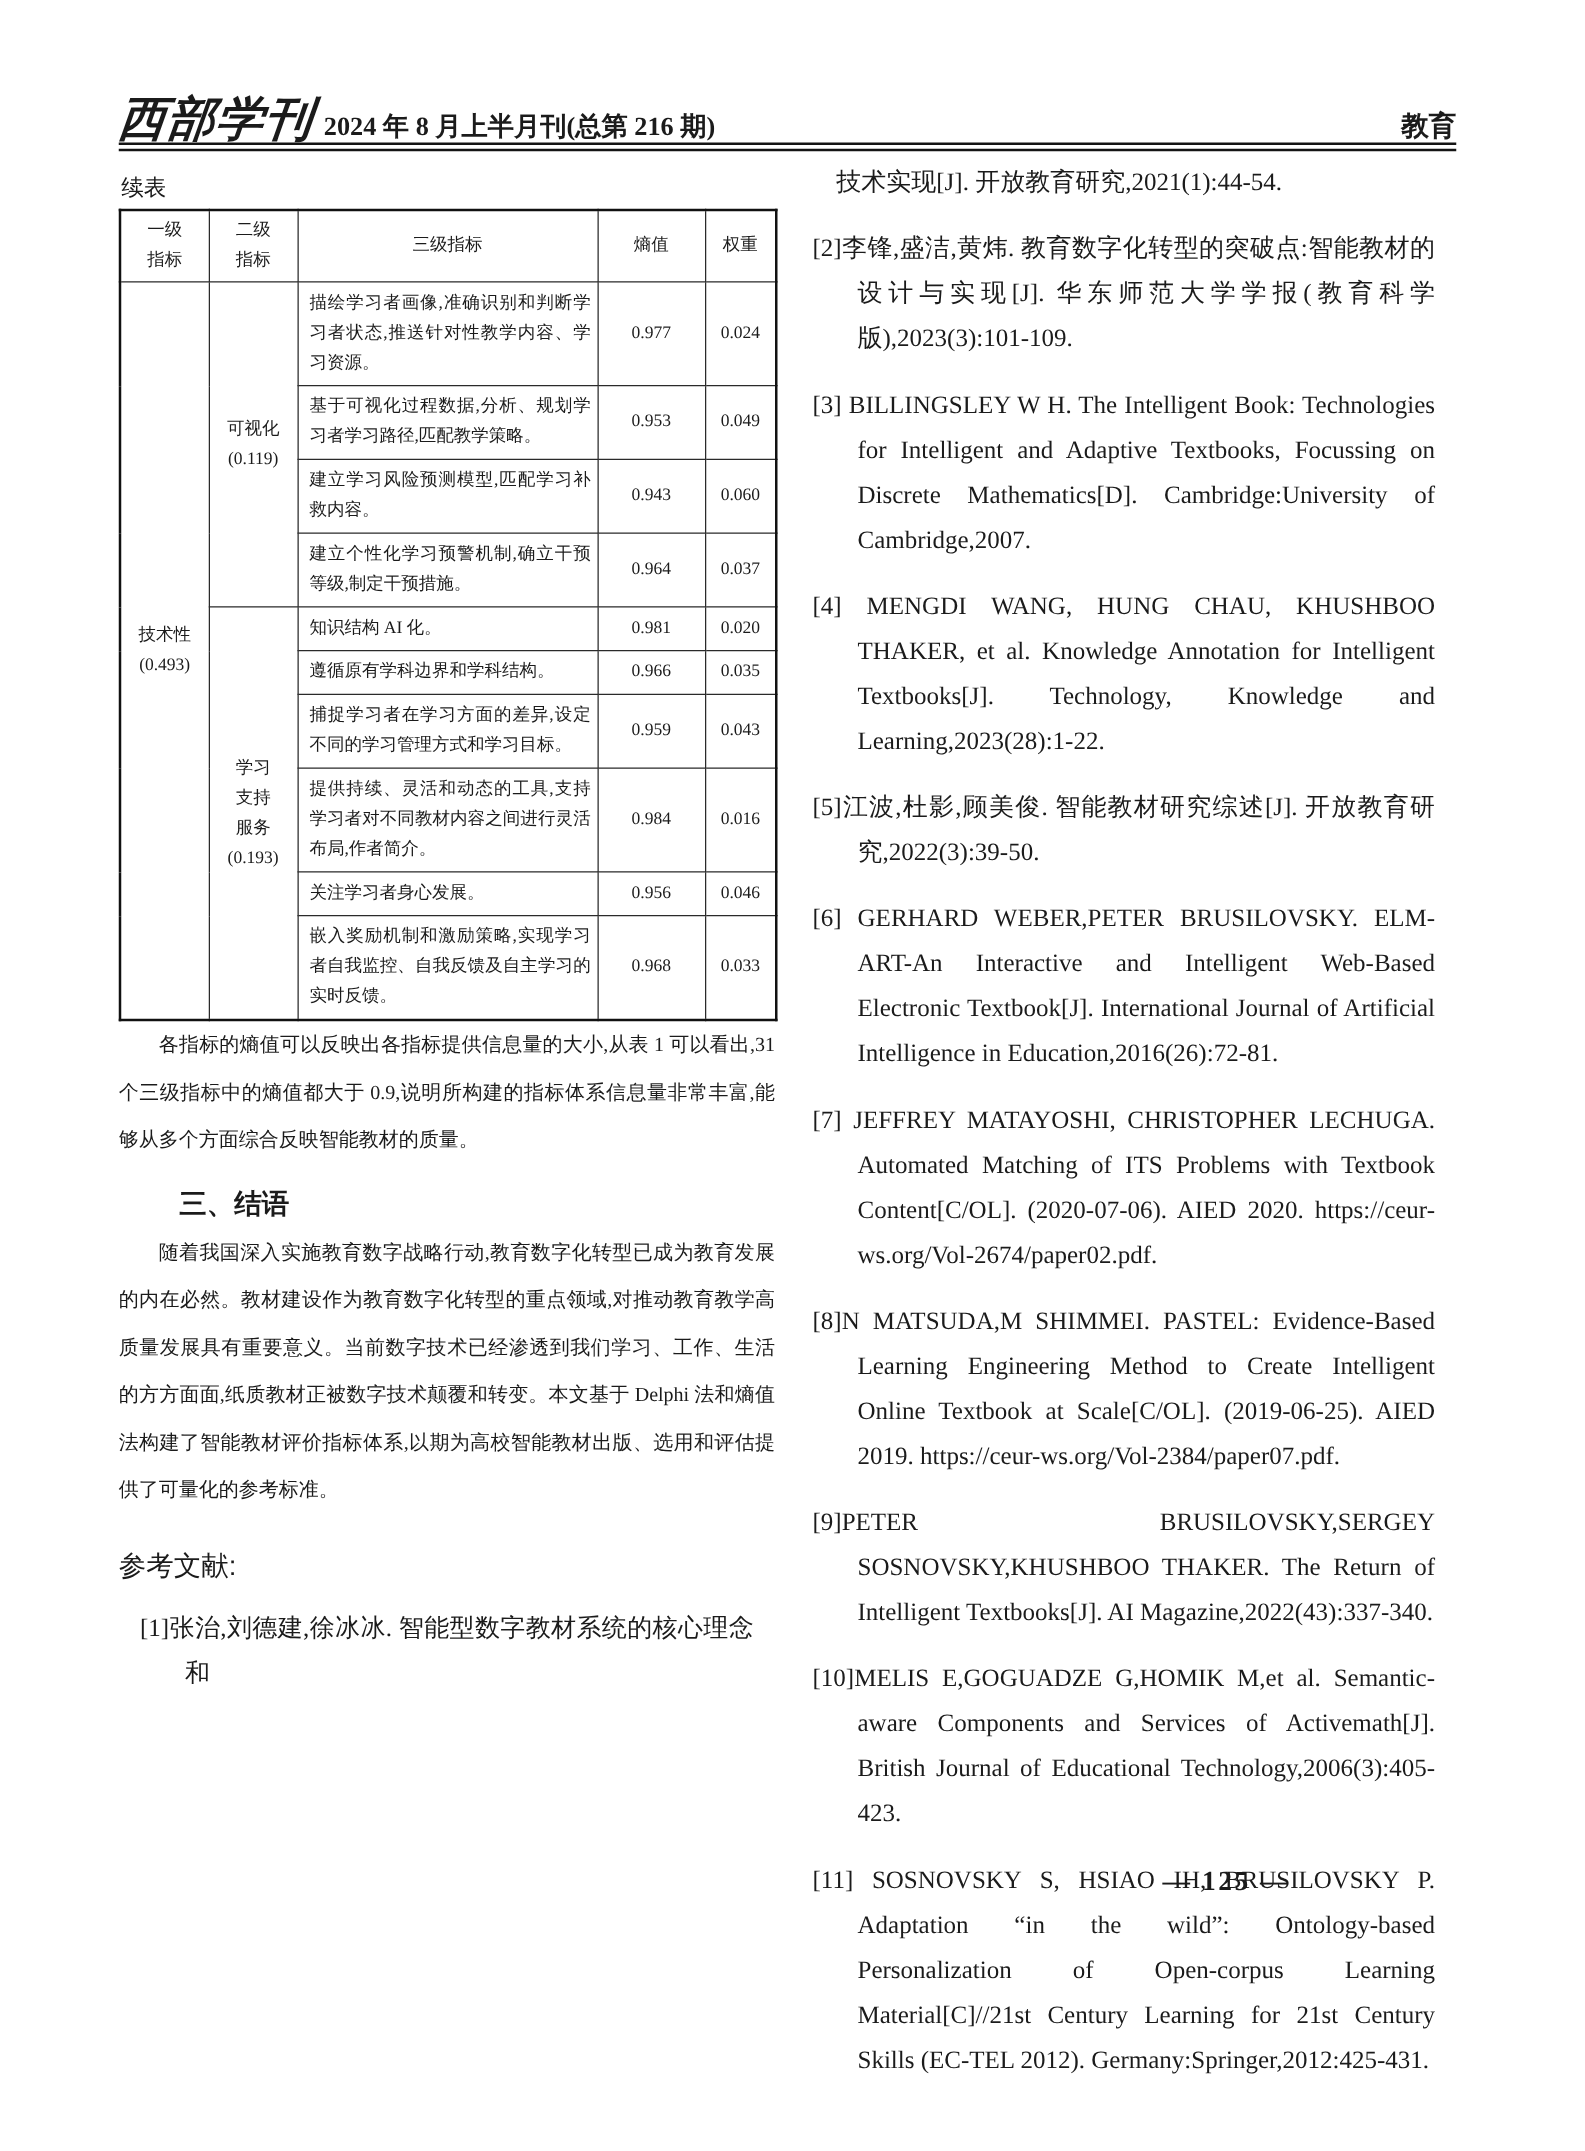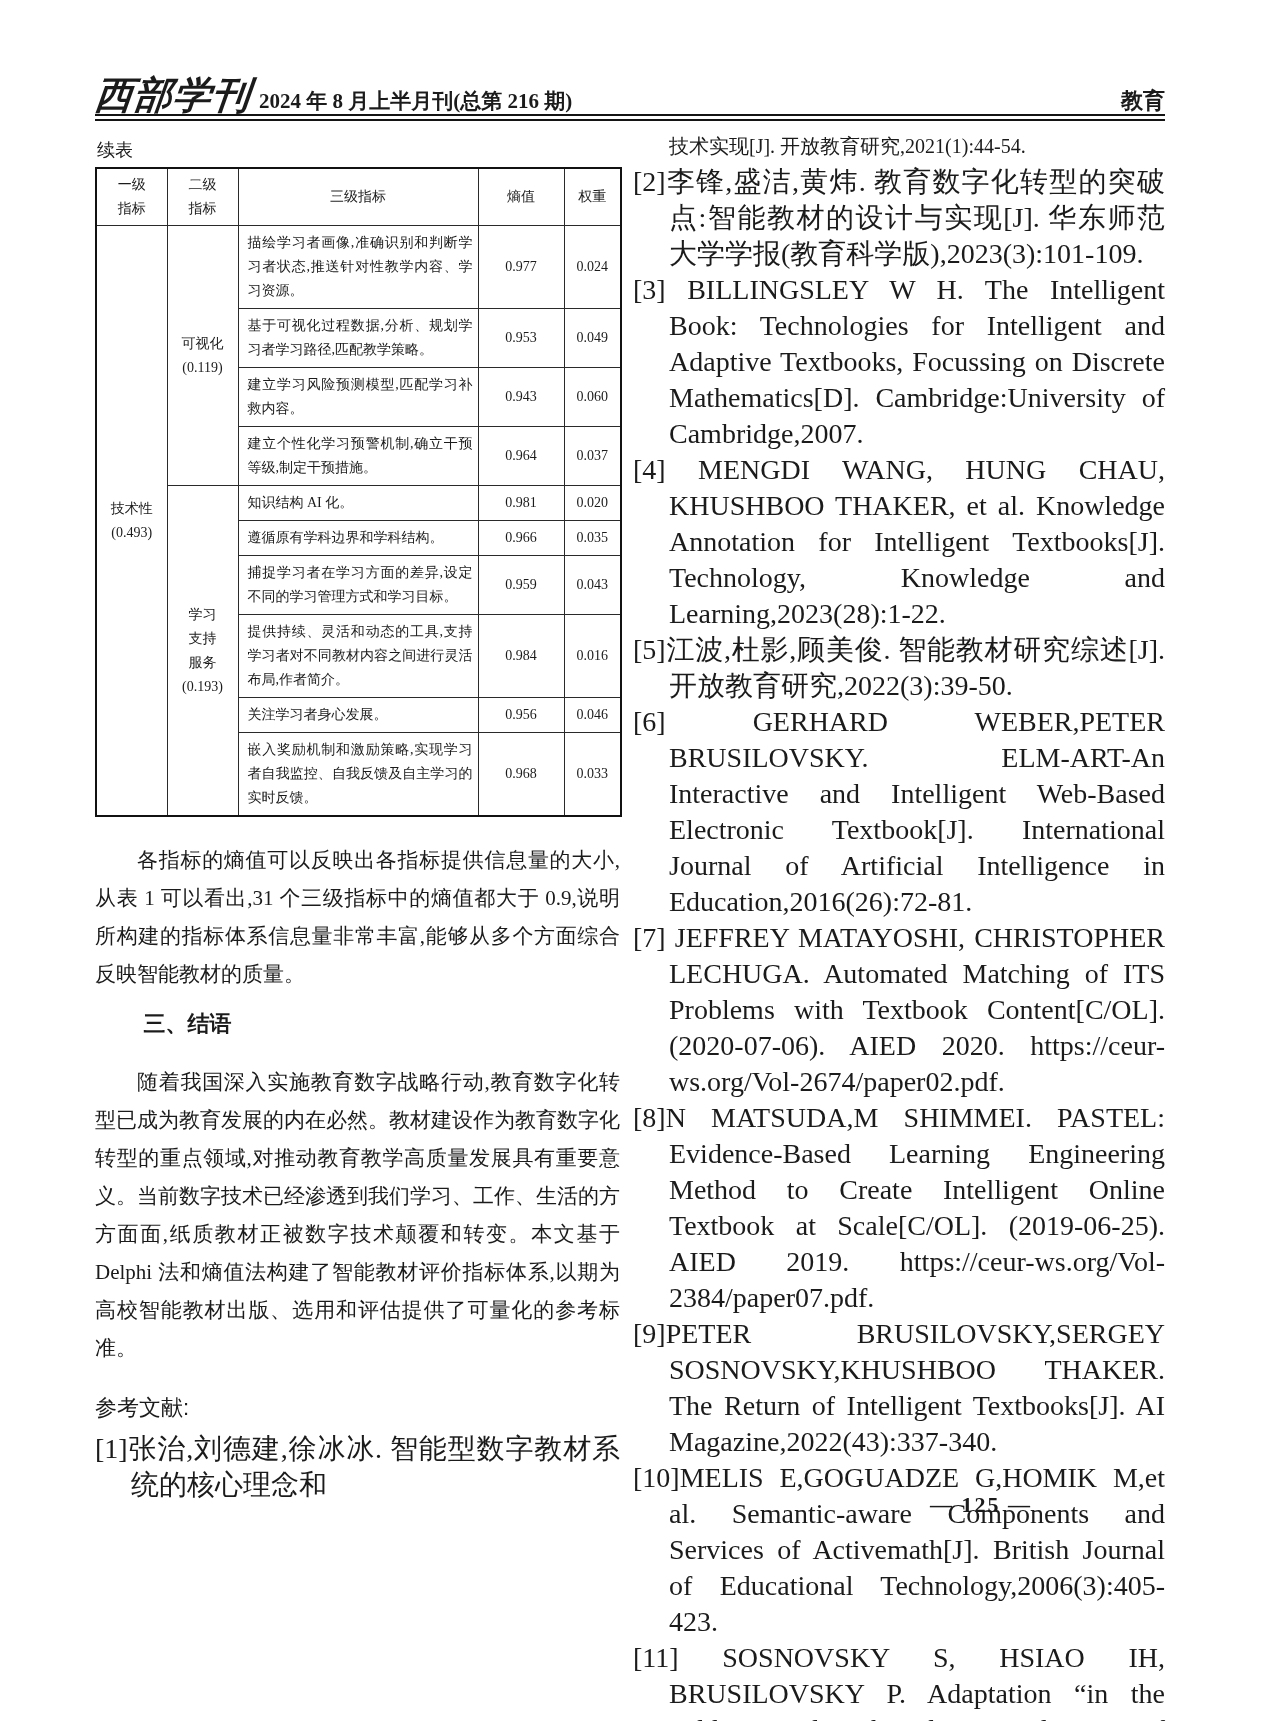--- a/index.html
+++ b/index.html
@@ -25,24 +25,24 @@
   .continued-label{font-size:18px;margin:0 0 5px 2px;}
   table.indicators{border-collapse:collapse;table-layout:fixed;width:525px;font-size:14px;line-height:24px;}
   table.indicators,table.indicators td,table.indicators th{border:1px solid #2a2a2a;}
   table.indicators{border:2px solid #111;}
   table.indicators th{font-weight:normal;text-align:center;vertical-align:middle;padding:4px 2px;white-space:pre-line;}
   td.group{ text-align:center;vertical-align:middle;white-space:pre-line;padding:2px;}
   td.indicator{text-align:left;vertical-align:middle;padding:5px 5px 5px 9px;text-align:justify;}
   td.num{text-align:center;vertical-align:middle;padding:2px 1px;}
 
   
-  .para{font-size:21px;line-height:38px;text-align:justify;text-indent:2em;margin:24px 0 0 0;}
+  .para{font-size:16px;line-height:38px;text-align:justify;text-indent:2em;margin:1px 0 0 0;}
   .sec-heading{font-family:"Liberation Sans","DejaVu Sans",sans-serif;font-weight:bold;font-size:22px;margin:16px 0 6px 0;text-indent:2.2em;}
   .refs-heading{font-family:"Liberation Sans","DejaVu Sans",sans-serif;font-weight:normal;font-size:22px;margin:26px 0 8px 0;}
-  .ref{font-size:28px;line-height:36px;text-align:justify;padding-left:36px;text-indent:-36px;margin:0;}
+  .ref{font-size:20px;line-height:36px;text-align:justify;padding-left:36px;text-indent:-36px;margin:17px;}
   .ref-cont{font-size:20px;line-height:36px;text-align:justify;padding-left:36px;margin:0;}
 
   
   .author-block{margin-top:64px;font-size:21px;line-height:40px;text-align:justify;padding-left:118px;text-indent:-118px;}
   .author-label{font-family:"Liberation Sans","DejaVu Sans",sans-serif;font-weight:bold;}
   .editor-credit{font-family:"Liberation Sans","DejaVu Sans",sans-serif;font-weight:bold;font-size:21px;text-align:right;margin-top:8px;padding-right:6px;}
 
   
   .page-number{position:absolute;left:930px;top:1492px;width:130px;text-align:left;font-size:22px;font-weight:bold;letter-spacing:2px;}
 </style>

